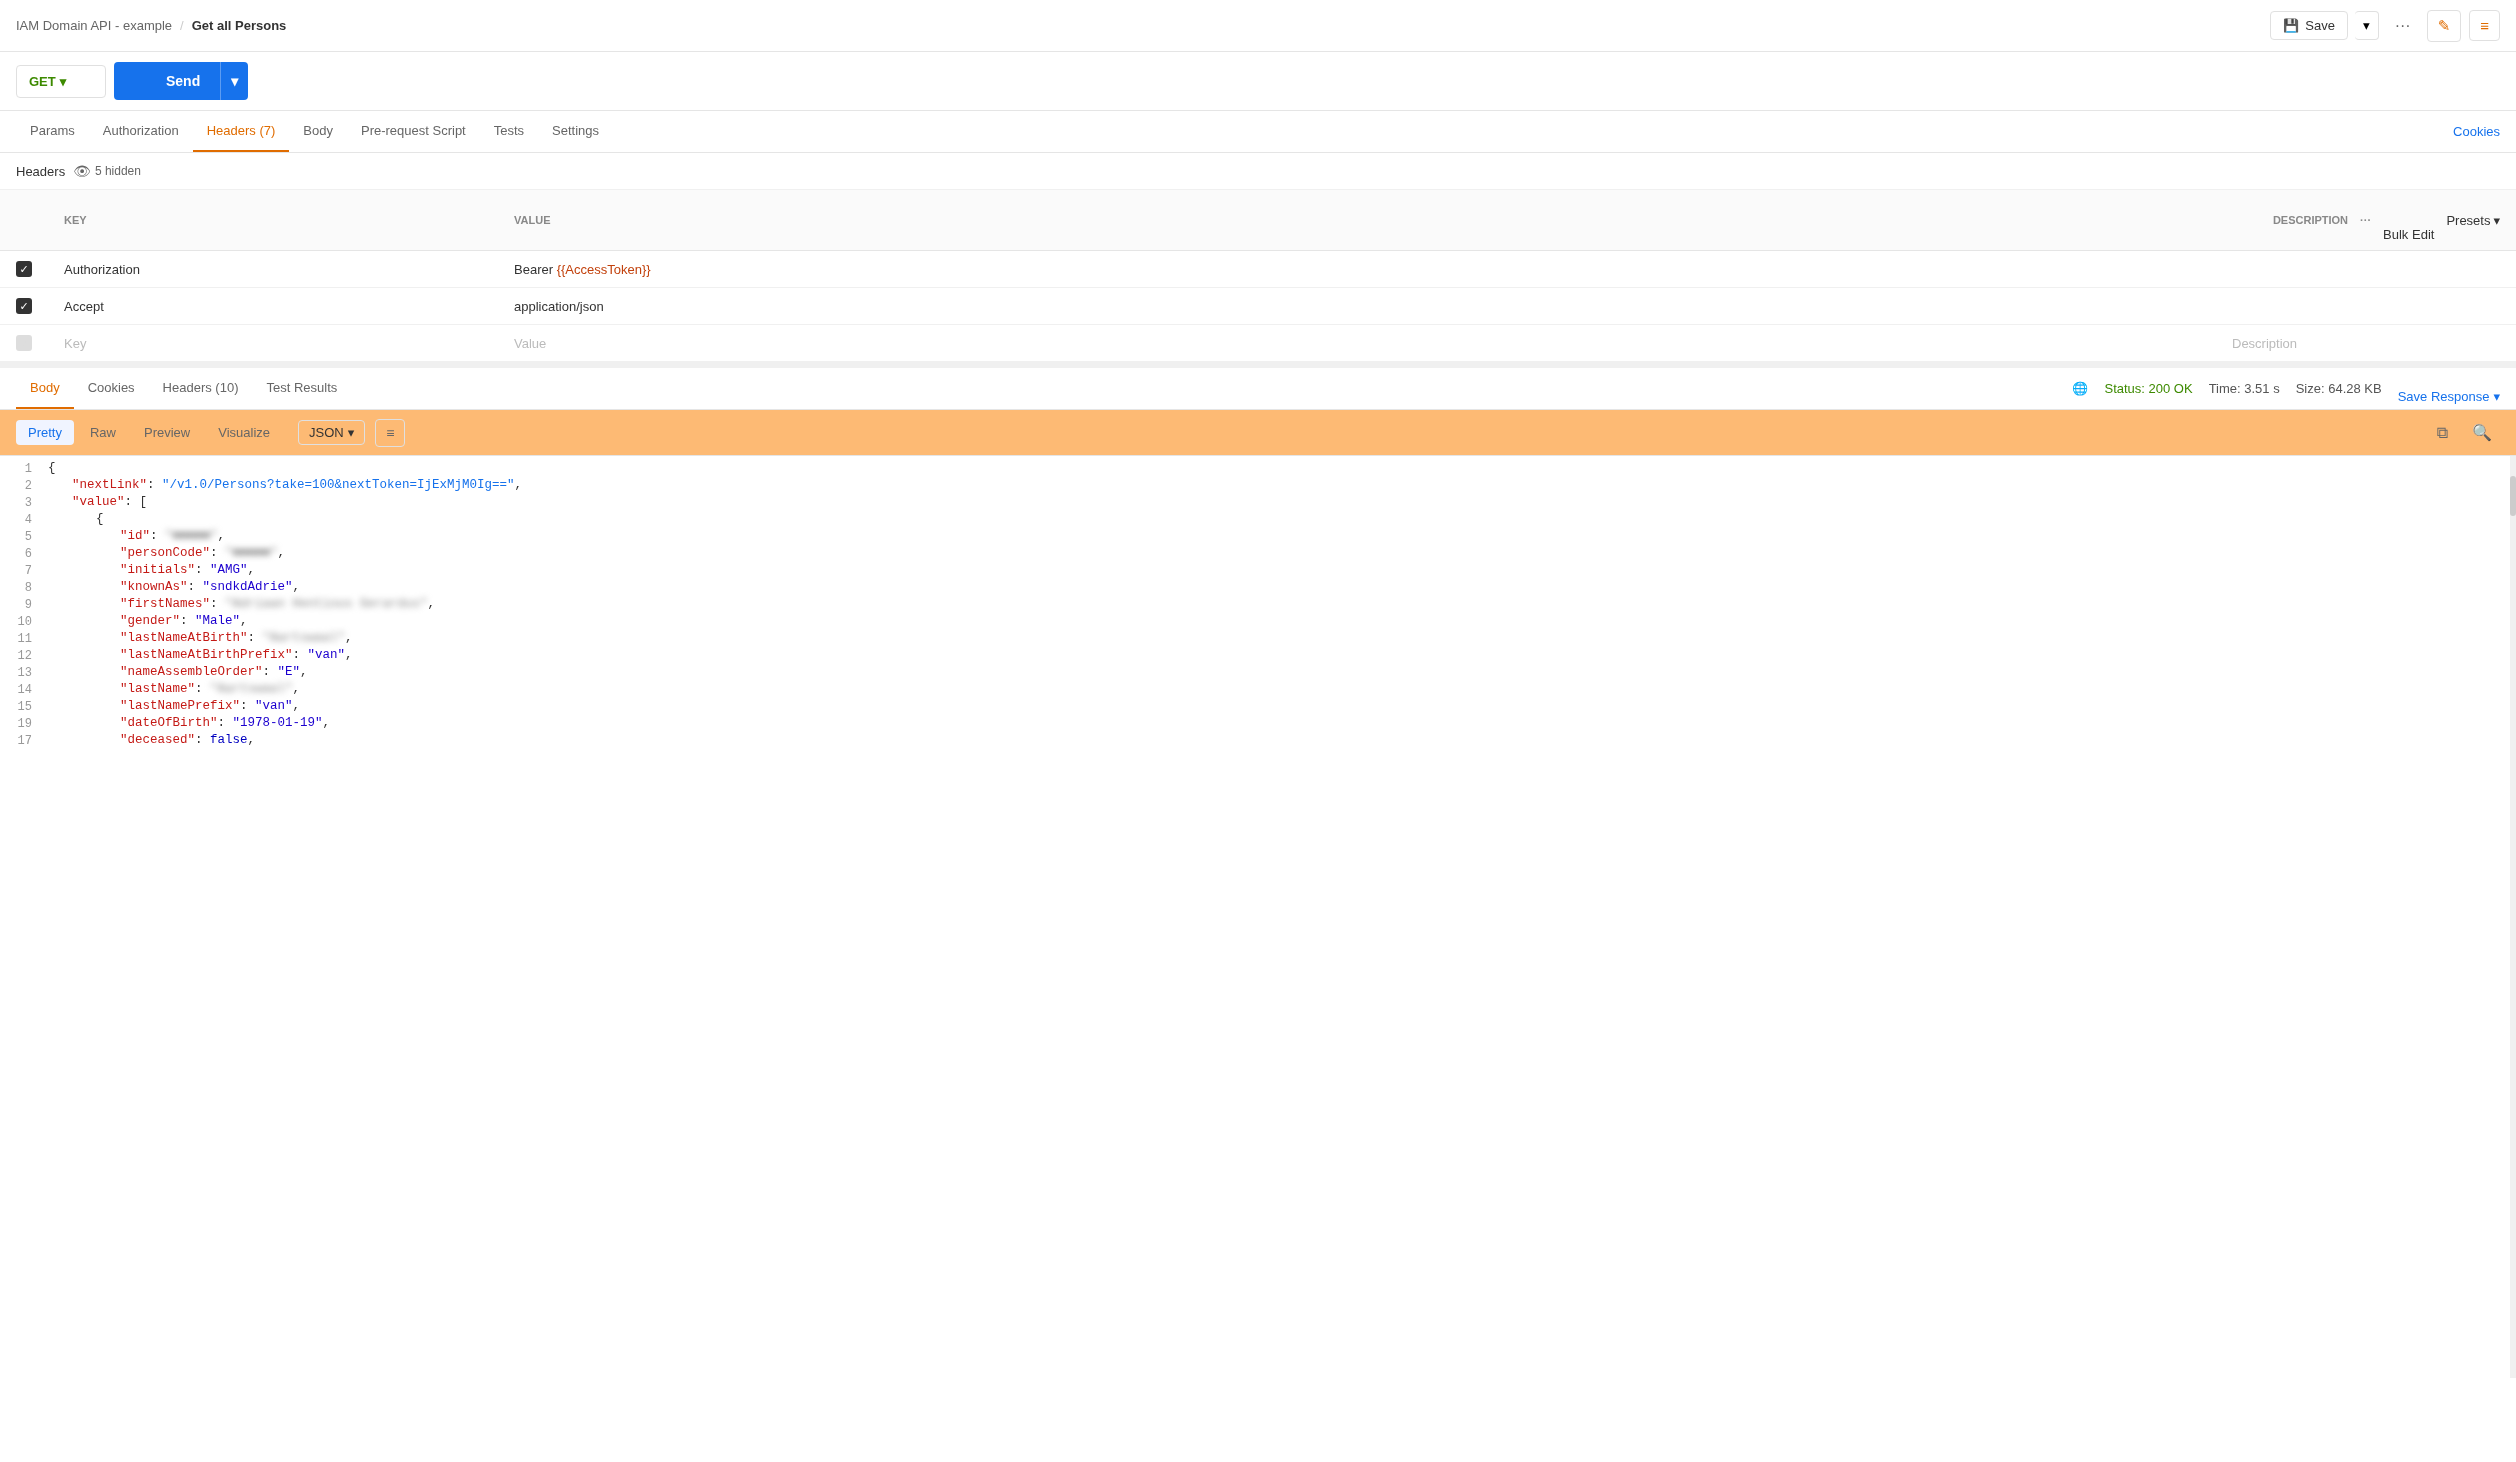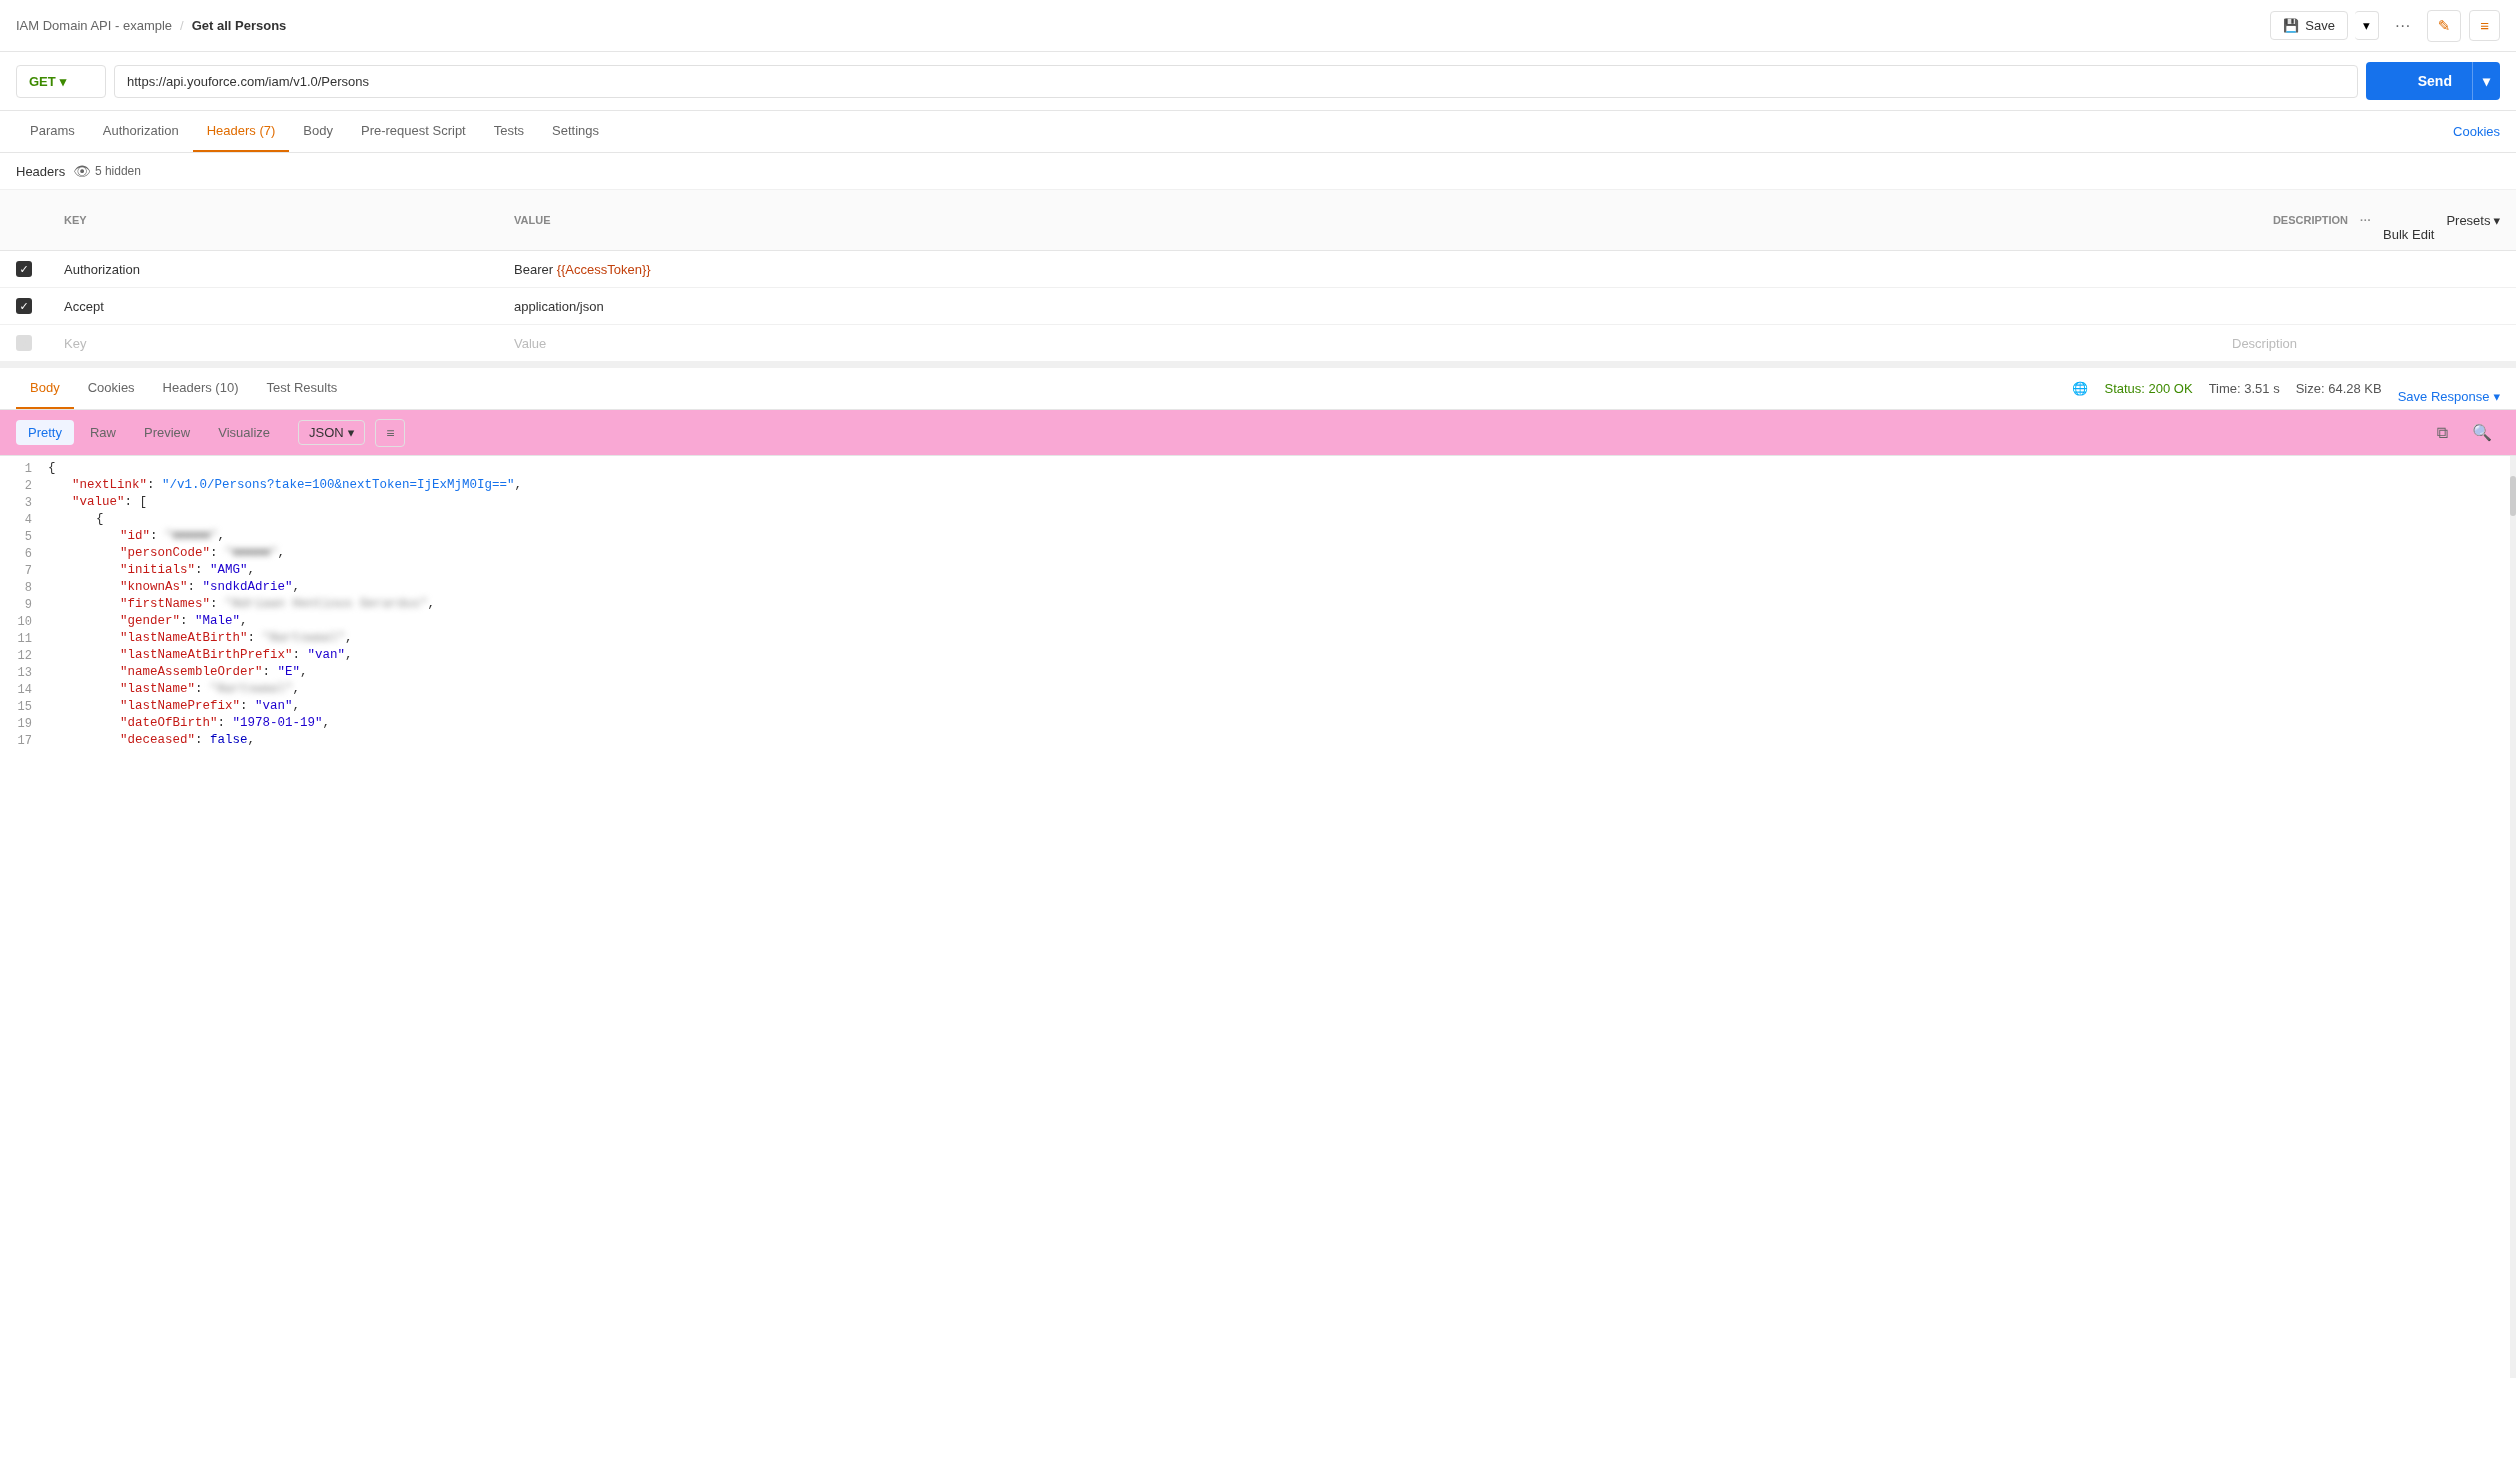--- a/index.html
+++ b/index.html
@@ -120,21 +120,21 @@
       border-bottom: 2px solid transparent;
     }
     .resp-tab.active { color: #e06c00; border-bottom-color: #e06c00; font-weight: 500; }
     .response-meta { margin-left: auto; display: flex; align-items: center; gap: 16px; font-size: 13px; color: #555; }
     .status-ok { color: #3d8a00; font-weight: 500; }
     .save-response { color: #1672ec; font-weight: 500; cursor: pointer; display: flex; align-items: center; gap: 4px; margin-top: 16px; }
 
     
     .format-bar {
       display: flex; align-items: center; padding: 8px 16px; gap: 4px;
-      border-bottom: 1px solid #e5e5e5; background: #f9a8d4;
+      border-bottom: 1px solid #e5e5e5; background: #fdba74;
     }
     .fmt-btn {
       padding: 5px 12px; border-radius: 4px; cursor: pointer;
       font-size: 13px; border: none; background: none; color: #666;
     }
     .fmt-btn.active { background: #f0f4ff; color: #1672ec; font-weight: 500; }
     .json-selector {
       display: flex; align-items: center; gap: 4px; margin-left: 12px;
       border: 1px solid #e0e0e0; border-radius: 4px; padding: 4px 10px;
       cursor: pointer; font-size: 13px; color: #333;
@@ -198,21 +198,20 @@
     <button class="btn-edit">✎</button>
     <button class="btn-doc">≡</button>
   </div>
 </div>
 
 <div class="url-bar">
   <div class="method-select">
     <span>GET</span>
     <span>▾</span>
   </div>
-  <input class="url-input" type="text" value="https://api.youforce.com/iam/v1.0/Persons" style="">
   <button class="btn-send">
     <span class="btn-send-main">Send</span>
     <span class="btn-send-arrow">▾</span>
   </button>
 </div>
 
 <div class="req-tabs">
   <span class="req-tab">Params</span>
   <span class="req-tab">Authorization</span>
   <span class="req-tab active">Headers (7)</span>

